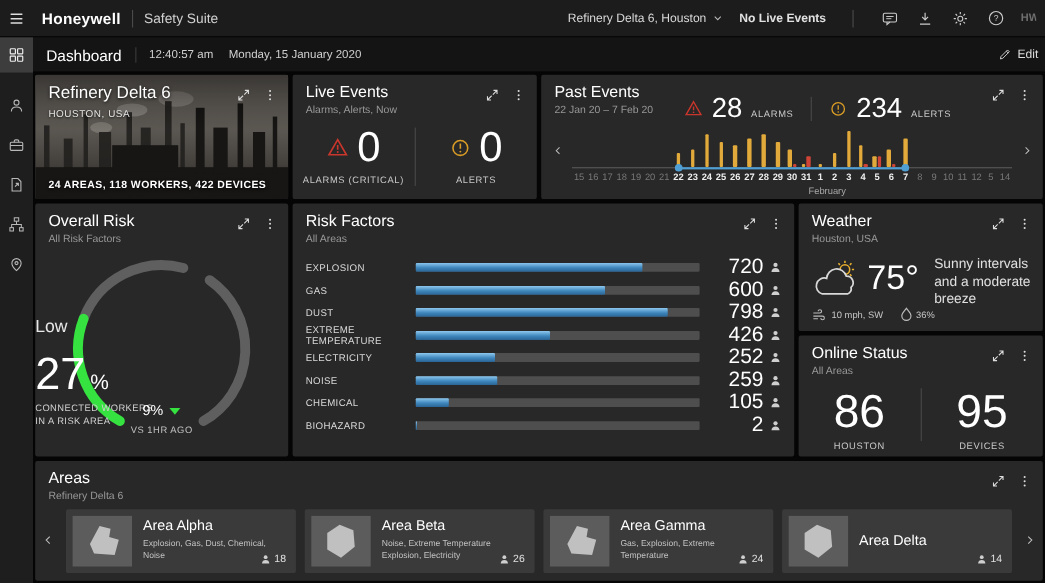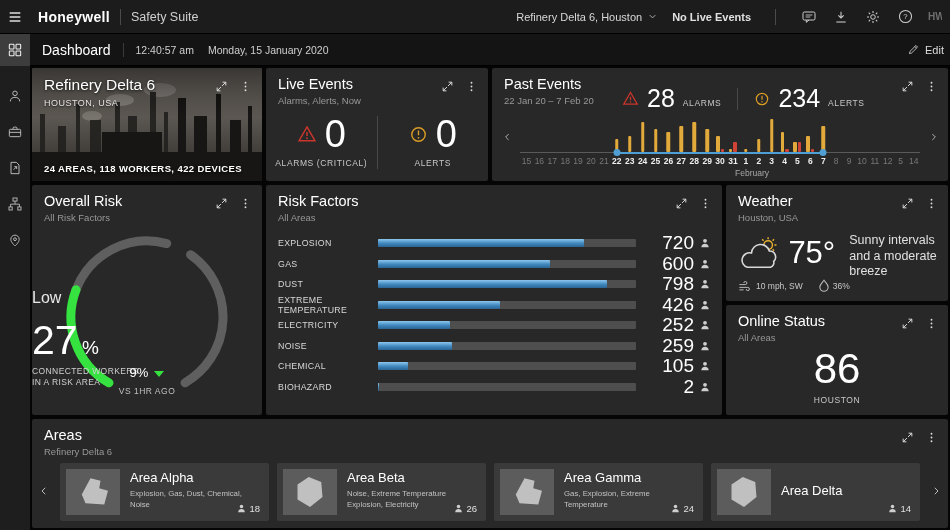--- a/index.html
+++ b/index.html
@@ -124,21 +124,21 @@
   .psn { width:10px; height:10px; margin-left:6px; flex:none; }
 
   
   .wx-body { position:absolute; left:12px; top:46px; right:10px; display:flex; align-items:flex-start; }
   .wx-temp { font-size:31px; font-weight:300; color:#fff; margin:4px 6px 0 6px; }
   .wx-desc { font-size:12.5px; color:#e0e0e0; line-height:1.25; width:104px; margin-left:8px; margin-top:2px; }
   .wx-foot { position:absolute; left:12px; bottom:9px; display:flex; gap:16px; align-items:center; }
   .wx-stat { display:flex; align-items:center; gap:4px; font-size:8.5px; color:#c8c8c8; }
 
   
-  .os-body { position:absolute; left:0; right:0; top:40px; bottom:0; display:flex;flex-direction:column; }
+  .os-body { position:absolute; left:0; right:0; top:40px; bottom:0; display:flex; }
   .os-col { flex:1; display:flex; flex-direction:column; align-items:center; justify-content:center; }
   .os-num { font-size:42px; }
   .os-div { width:1px; background:#4a4a4a; margin:8px 0 14px; }
 
   
   .ar-strip { position:absolute; left:28px; right:28px; top:44px; height:58px; display:flex; gap:8px; }
   .area-card { flex:1; background:#3a3a3a; border-radius:2px; position:relative; display:flex;
     align-items:center; cursor:pointer; }
   .area-thumb { width:54px; height:46px; background:#5c5c5c; margin-left:6px; flex:none;
     display:flex; align-items:center; justify-content:center; }

